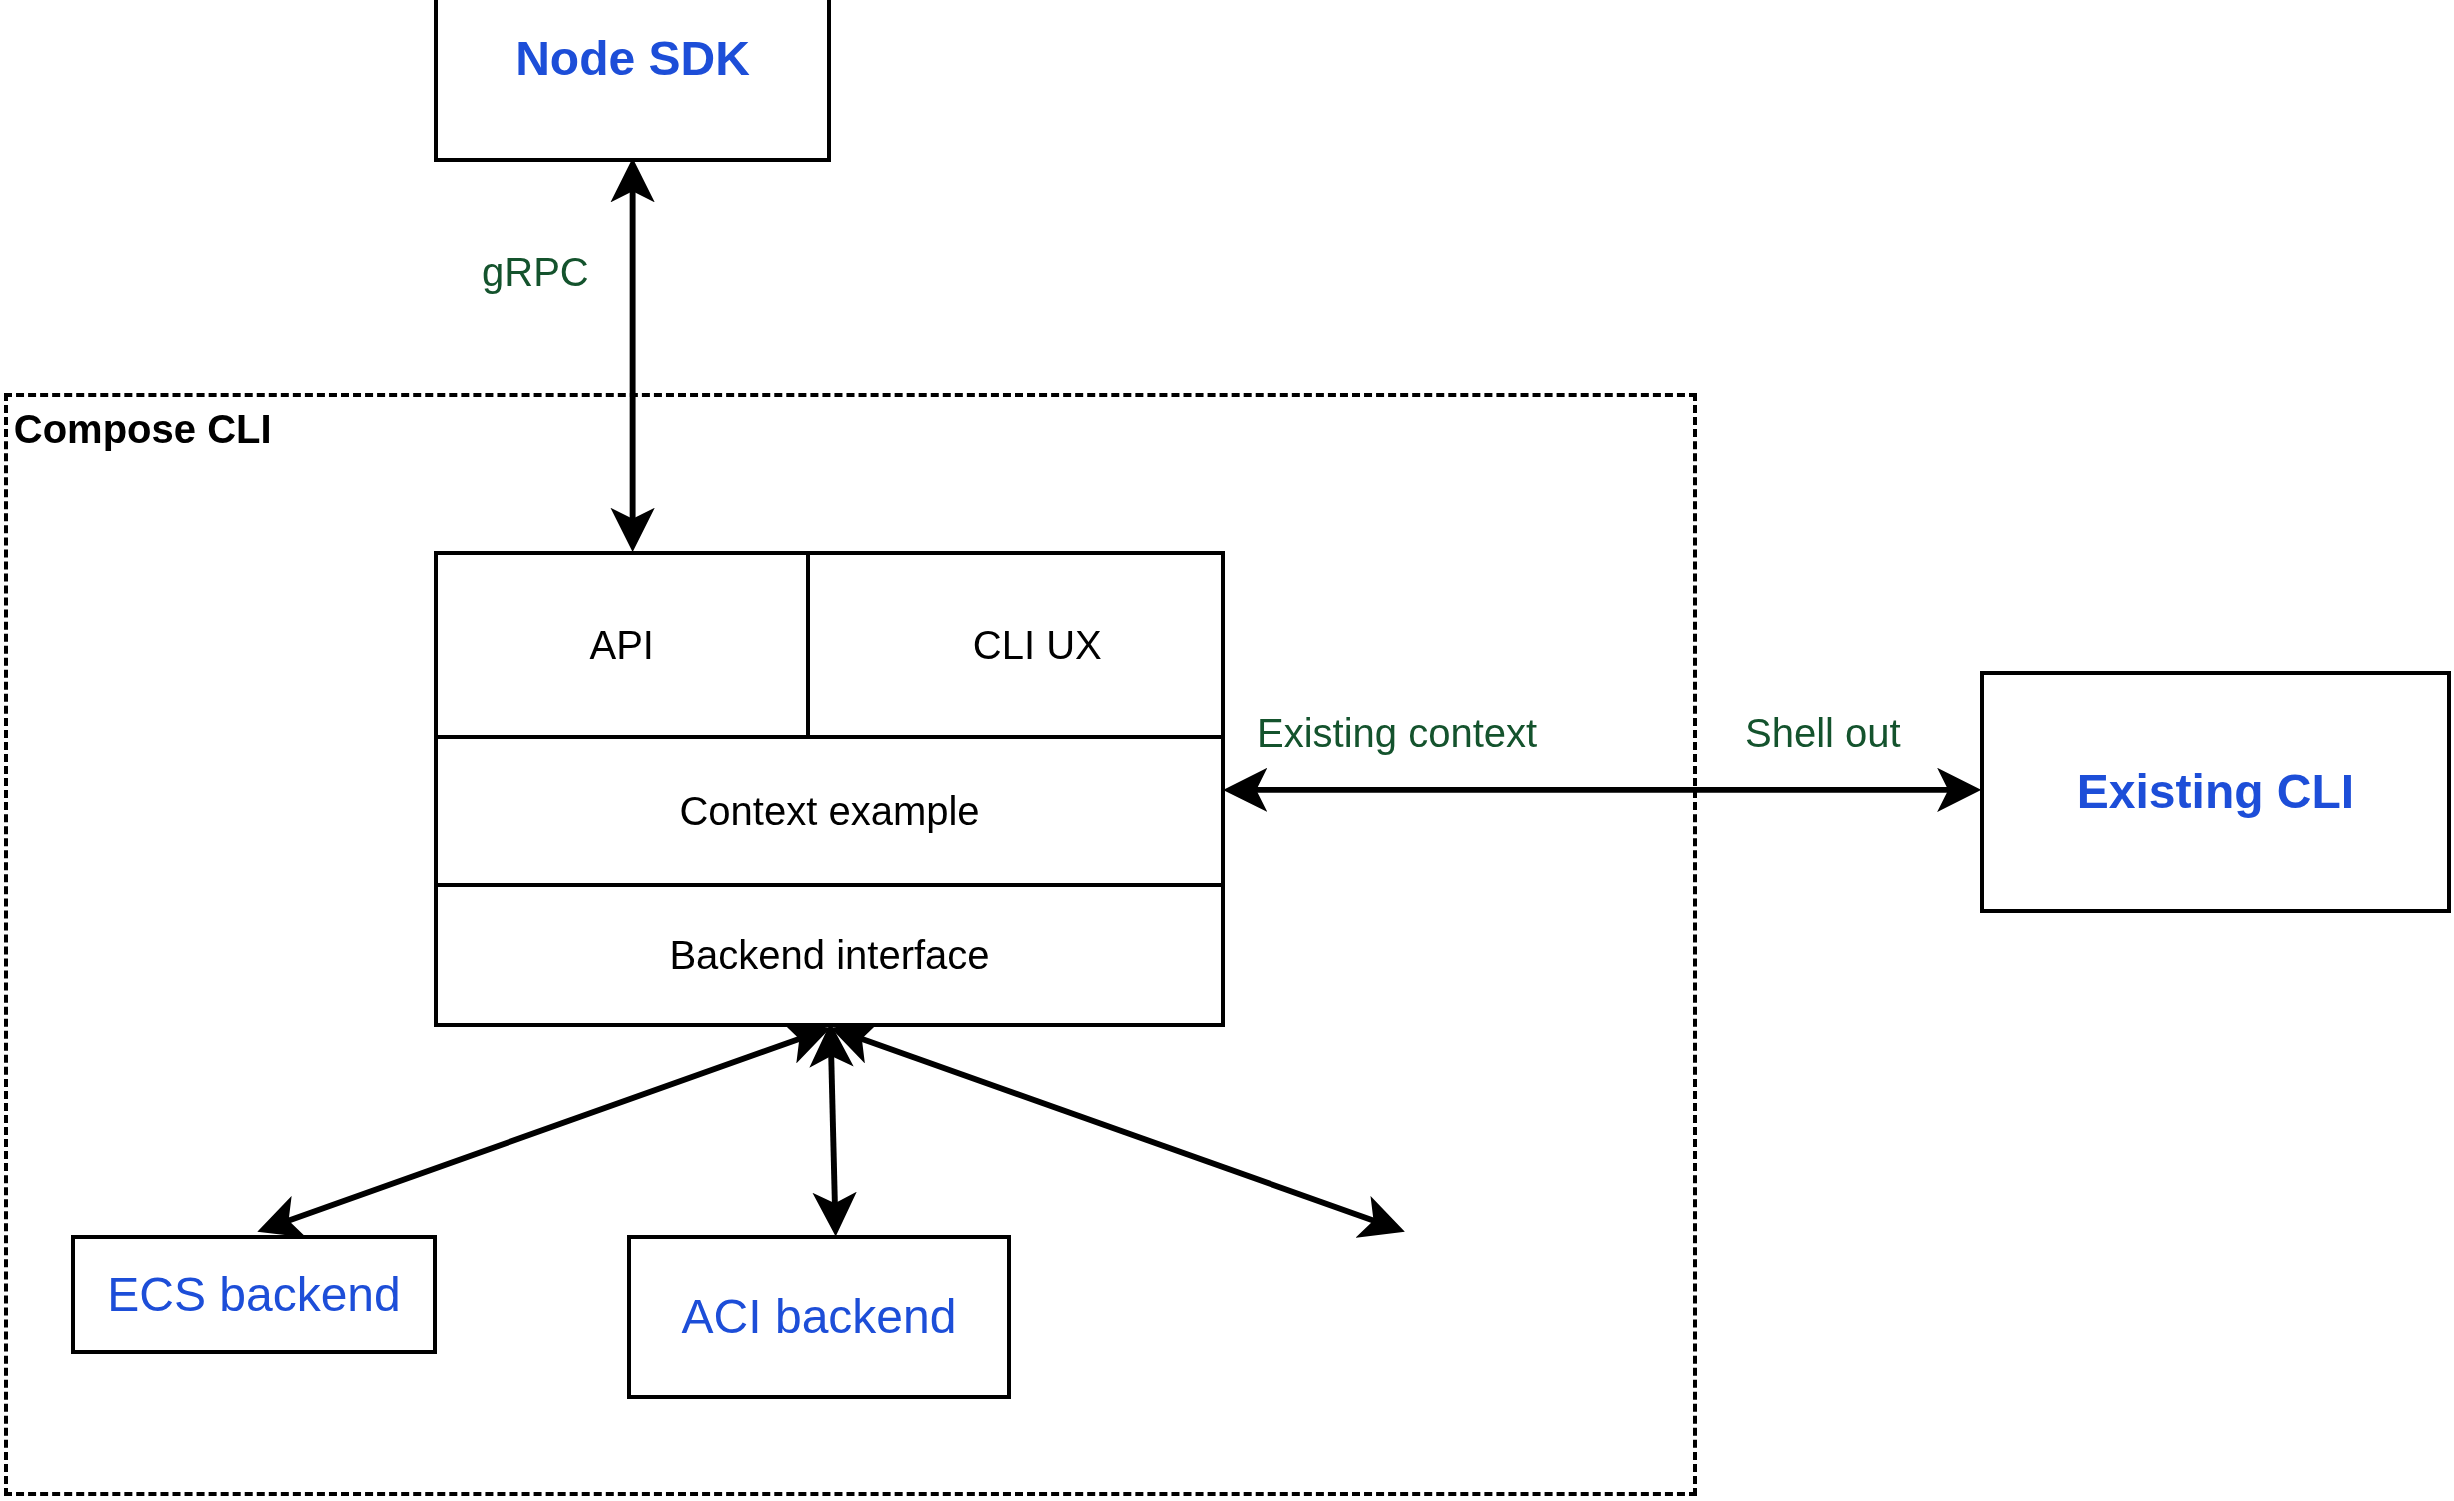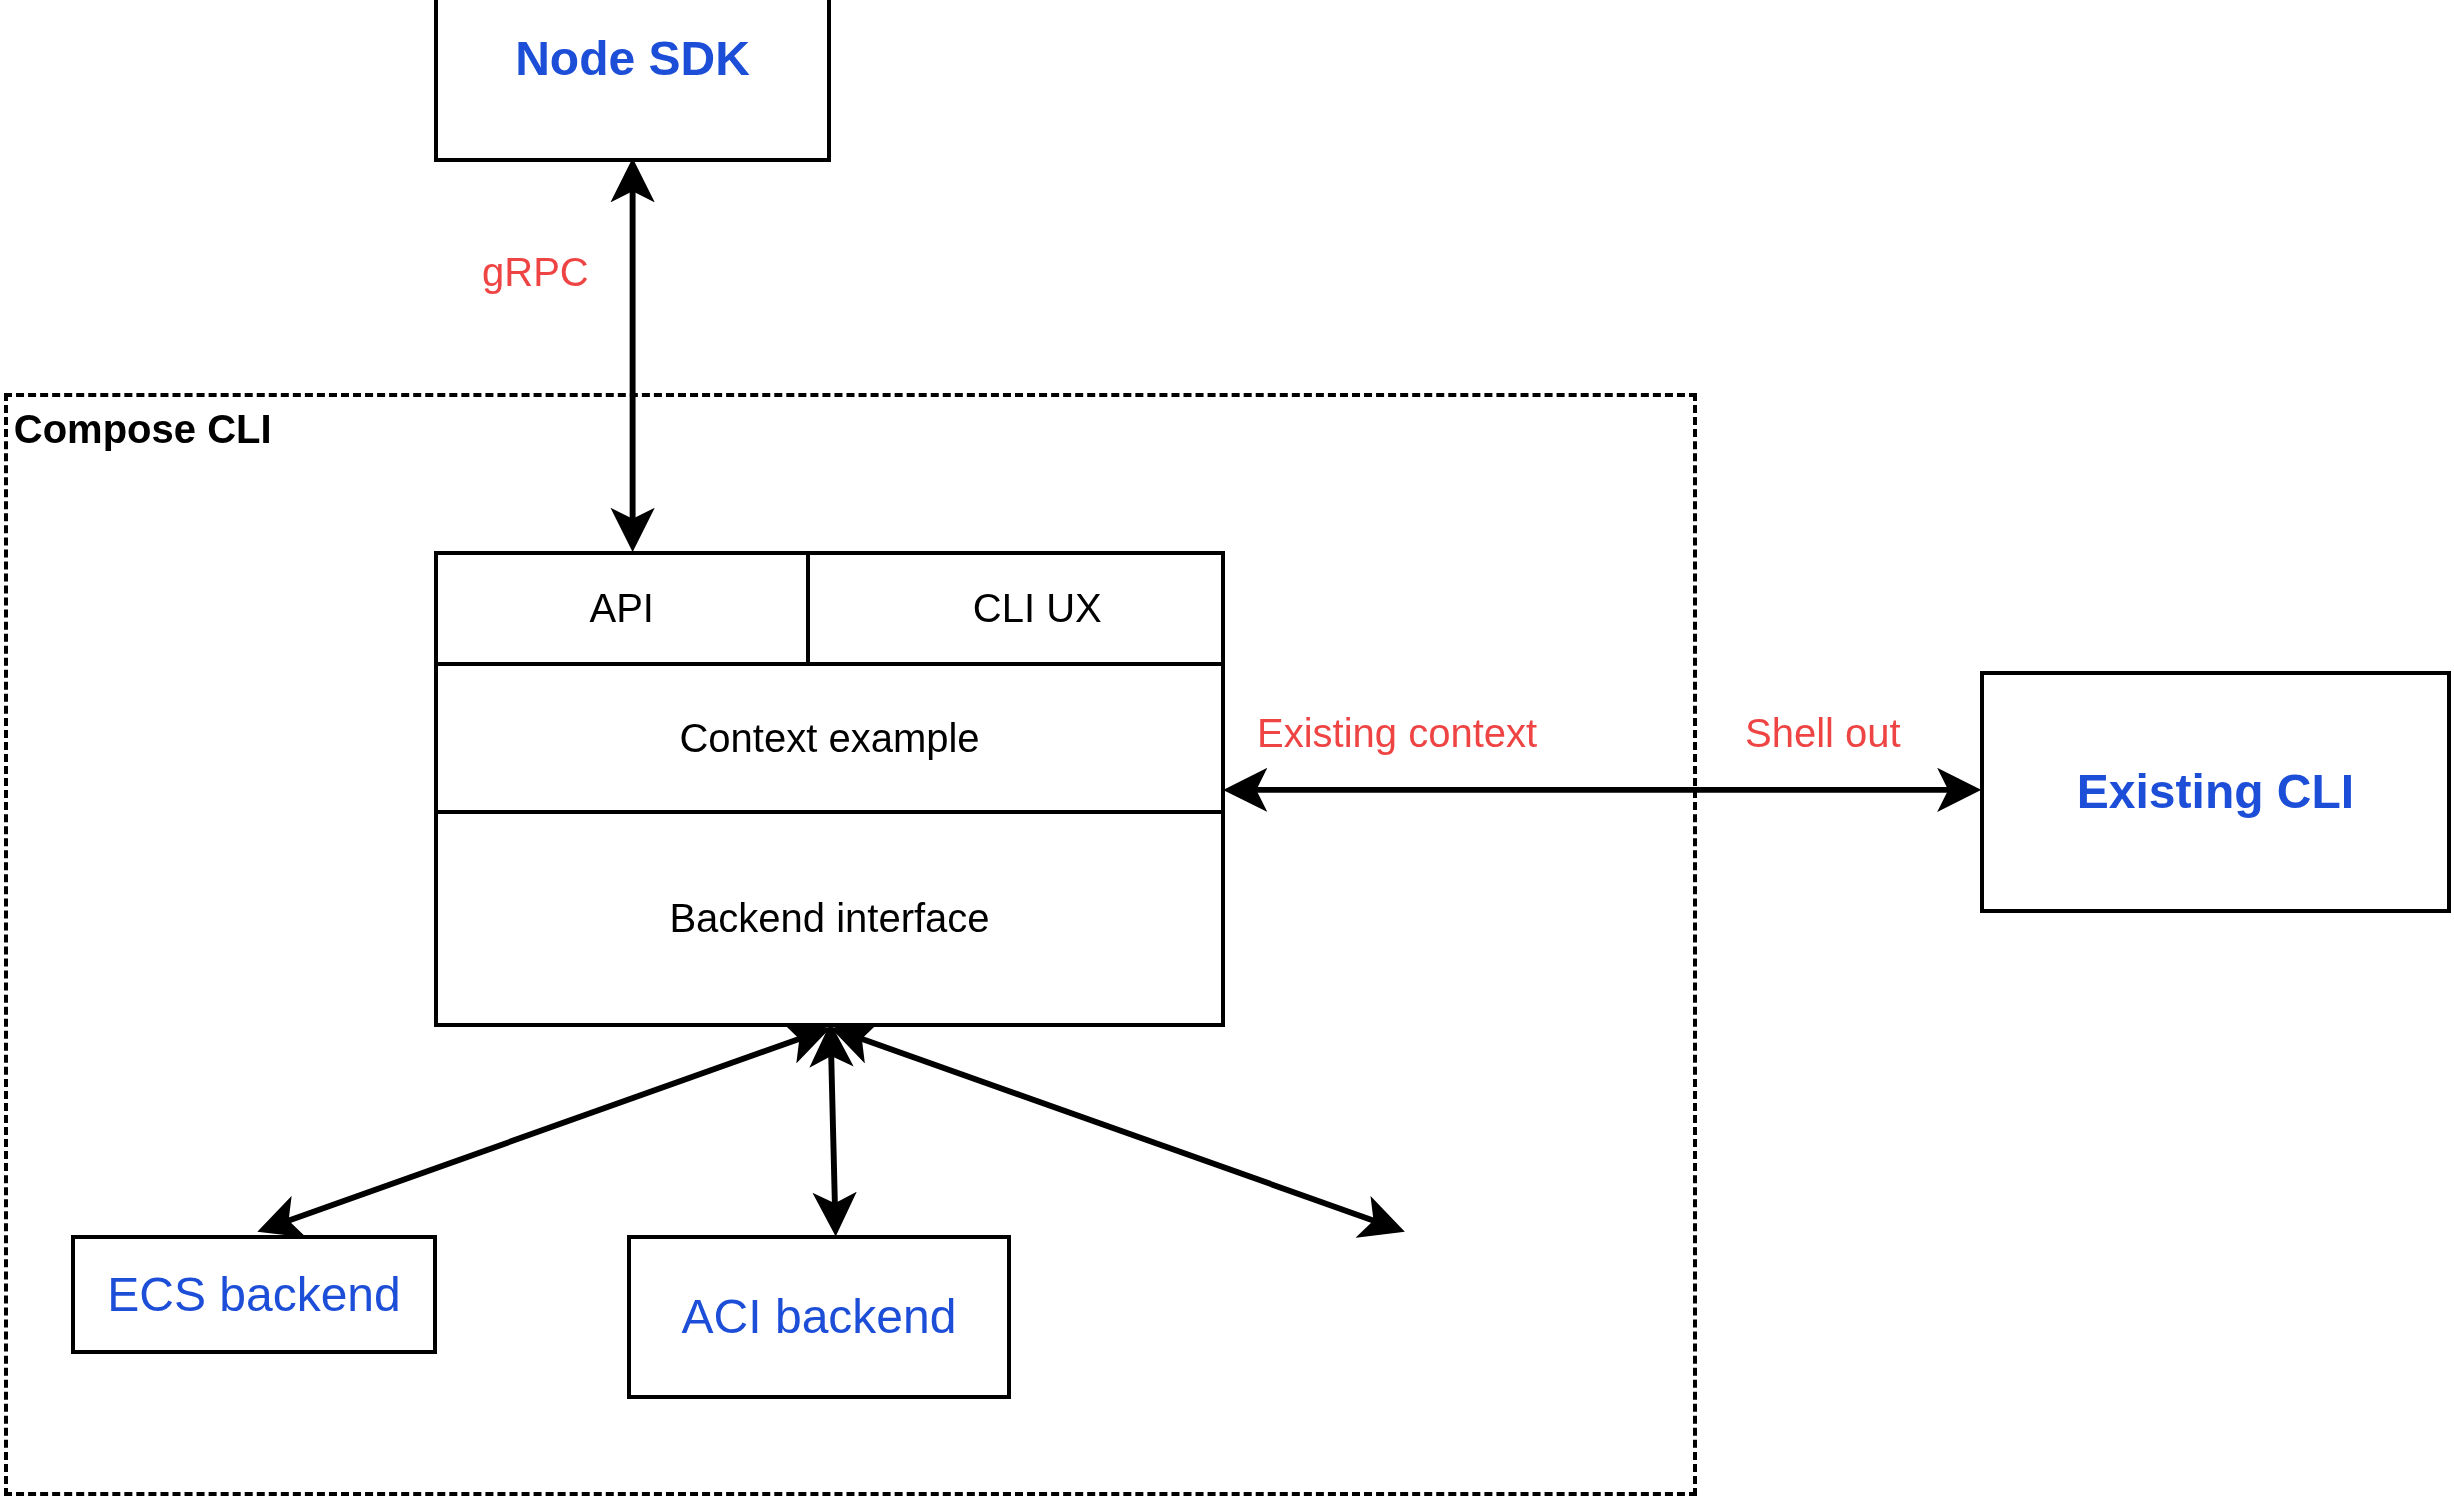--- a/index.html
+++ b/index.html
@@ -81,21 +81,21 @@
     background: #ffffff;
     display: flex;
     flex-direction: column;
   }
   .stack-row {
     display: flex;
     box-sizing: border-box;
     background: #ffffff;
   }
   #row-api {
-    height: 111px;
+    height: 184px;
     border-bottom: 4.9px solid #000000;
     gap: 44px;
   }
   #row-context {
     height: 148px;
     border-bottom: 4.9px solid #000000;
     align-items: center;
     justify-content: center;
   }
   #row-backend {
@@ -142,21 +142,21 @@
     left: 1221px;
     top: 1235px;
     width: 362px;
     height: 164px;
   }
 
   
   .edge-label {
     position: absolute;
     font-size: 40px;
-    color: #ef4444;
+    color: #14532d;
     white-space: nowrap;
   }
   #label-grpc {
     left: 482px;
     top: 250px;
   }
   #label-existing-context {
     left: 1257px;
     top: 711px;
   }

